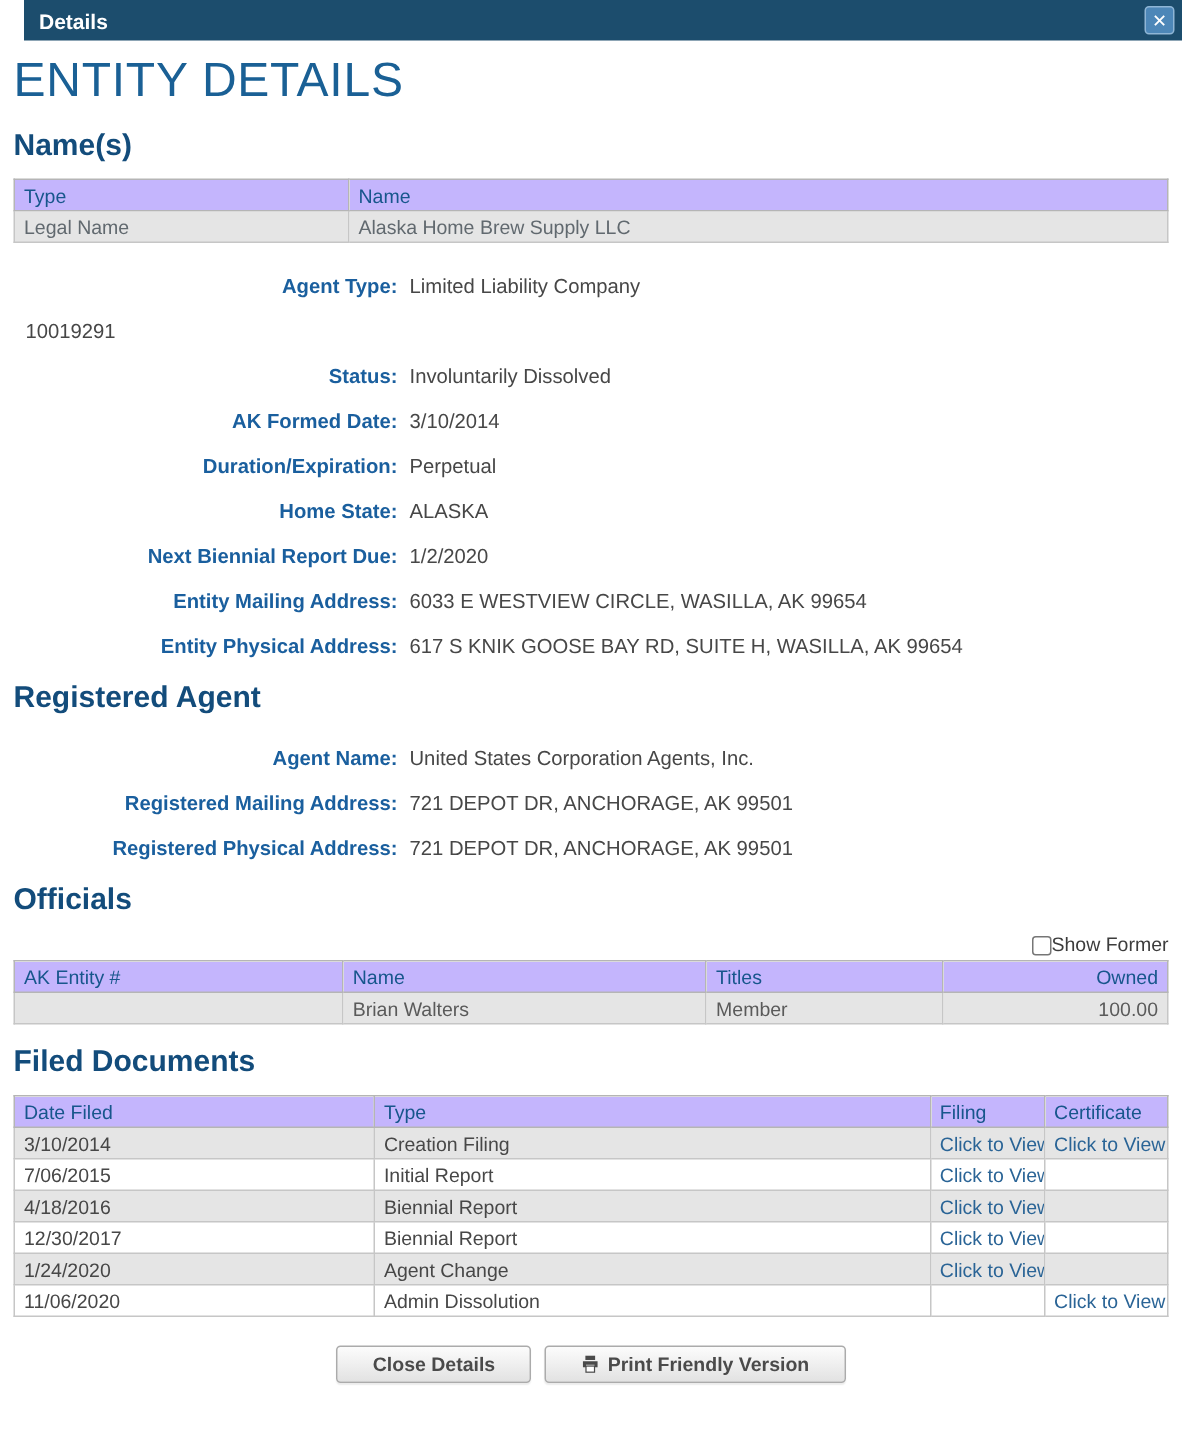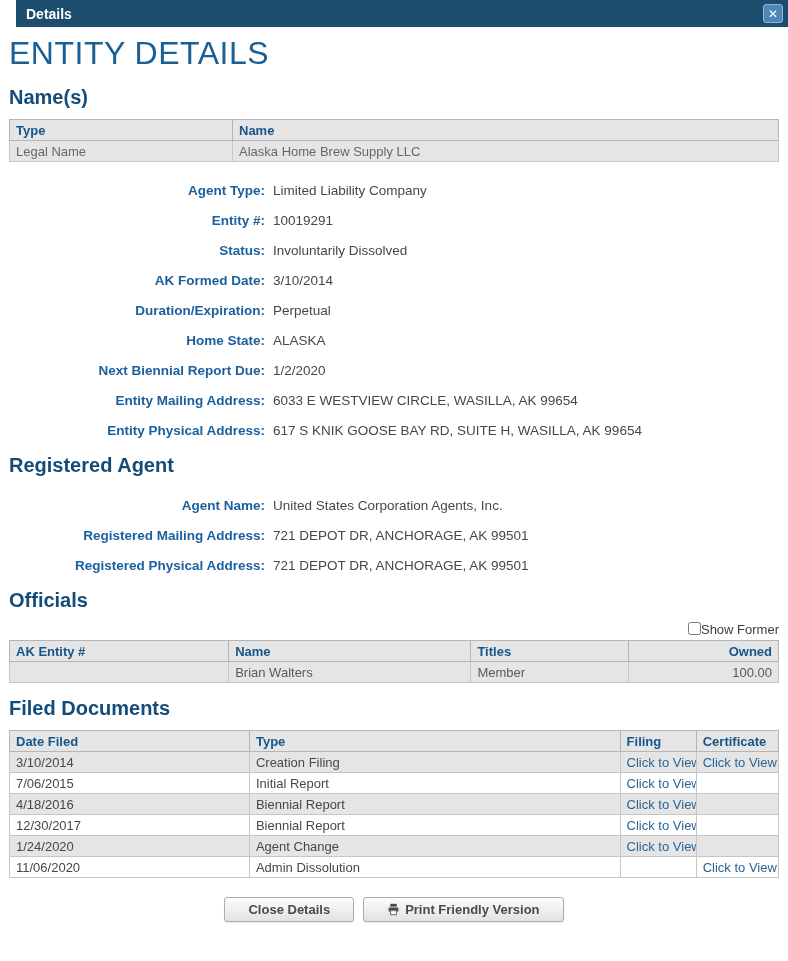--- a/index.html
+++ b/index.html
@@ -63,23 +63,23 @@
   }
   th, td {
     border: 1px solid #c6c6c6;
     padding: 2px 6px;
     height: 21px;
     text-align: left;
     overflow: hidden;
     white-space: nowrap;
   }
   thead th {
-    background: #e5e5e5;
+    background: #c4b5fd;
     color: #17568c;
-    font-weight: bold;
+    font-weight: normal;
     border-color: #b5b5b5;
   }
   tr.stripe { background: #e5e5e5; }
   .names-table td { color: #61696f; }
   .officials-table td { color: #5a5a5a; }
   .docs-table td { color: #474747; }
   .col-right { text-align: right; margin-left: 14px; }
   a.view-link { color: #2a6496; text-decoration: none; cursor: pointer; }
   
   .fields { margin: 20px 0 6px 0; }
@@ -97,21 +97,21 @@
     flex-shrink: 0;
   }
   .field-value {
     margin-left: 8px;
     color: #474747;
   }
   
   .show-former {
     display: flex;
     justify-content: flex-end;
-    align-items: flex-start;
+    align-items: flex-end;
     font-size: 13px;
     color: #3c3c3c;
     margin: 10px 0 3px 0;
   }
   .show-former input { width: 13px; height: 13px; margin: 0; }
   
   .footer {
     display: flex;
     justify-content: center;
     gap: 9px;
@@ -165,21 +165,20 @@
       </tr>
     </tbody>
   </table>
 
   <div class="fields">
     <div class="field-row">
       <span class="field-label">Agent Type:</span>
       <span class="field-value">Limited Liability Company</span>
     </div>
     <div class="field-row">
-      <span class="field-label">Entity #:</span>
       <span class="field-value">10019291</span>
     </div>
     <div class="field-row">
       <span class="field-label">Status:</span>
       <span class="field-value">Involuntarily Dissolved</span>
     </div>
     <div class="field-row">
       <span class="field-label">AK Formed Date:</span>
       <span class="field-value">3/10/2014</span>
     </div>

